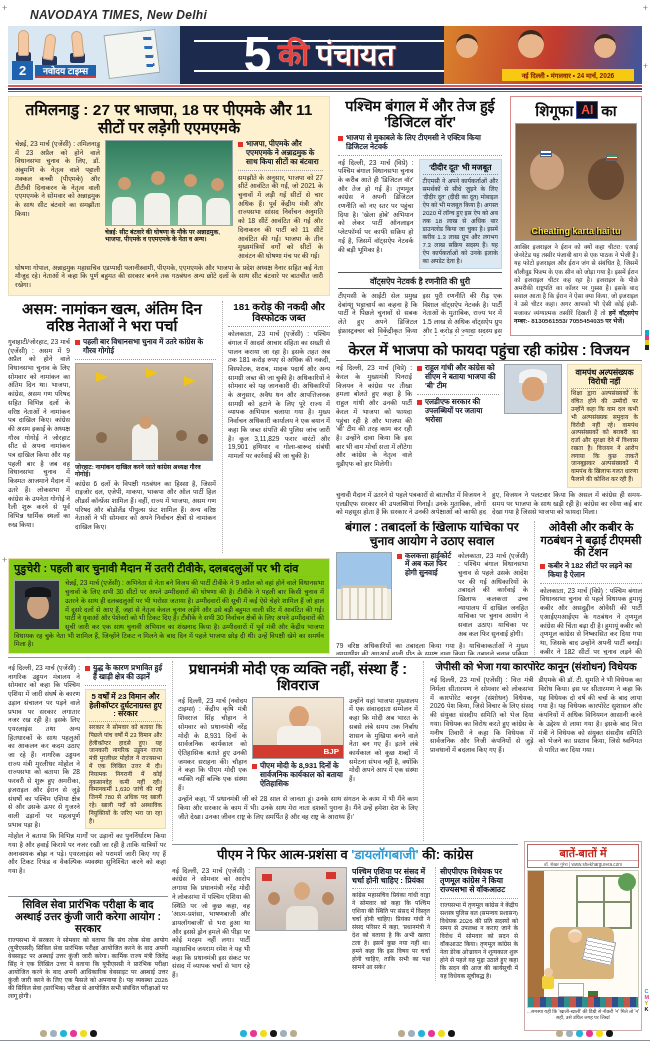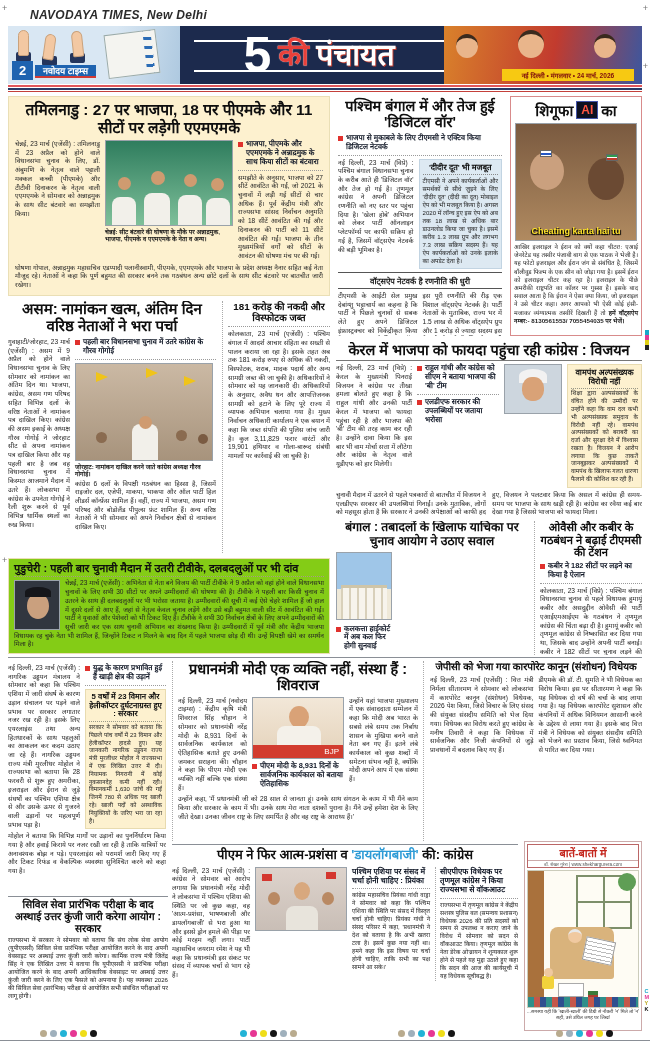--- a/index.html
+++ b/index.html
@@ -112,21 +112,21 @@
   #pud-photo { float:left; width:46px; height:50px; margin:1px 5px 1px 0;
                background:#31363f; }
   #hr1 { top:657px; }
   #wasia { left:8px; top:661px; width:158px; height:252px; }
   #wasia .h { font-size:11.8px; }
   #modi { left:172px; top:661px; width:252px; height:180px; border-left:1px dotted #aaa;
           border-right:1px dotted #aaa; padding:0 5px; }
   #modi .h { font-size:14.5px; }
   #modi-photo { width:92px; height:62px; background:linear-gradient(#f2e7d8,#e4d2ba); }
   #modi-strip { position:absolute; bottom:0; left:0; right:0; height:13px; background:#d23c2f;
-                color:#fff; font-weight:400; font-size:8px; display:flex; align-items:center;
+                color:#fff; font-weight:700; font-size:8px; display:flex; align-items:center;
                 justify-content:flex-end; padding-right:4px; }
   #jpc { left:430px; top:661px; width:212px; height:176px; }
   #jpc .h { font-size:10px; }
   #pmcong { left:172px; top:844px; width:346px; height:184px; border-top:1px solid #8a8f96;
             padding-top:3px; }
   #pmcong .h { font-size:13px; }
   .hl-blue { color:#2e9bd6; }
   #pm-photo { width:92px; height:64px; background:linear-gradient(#ddd3cc,#c9beb6); }
   .redflag { position:absolute; width:10px; height:7px; background:#d4372f; }
   #cartoon { left:524px; top:841px; width:118px; height:190px; border:1px solid #caa; }
@@ -310,21 +310,21 @@
     <div class="cream col" style="padding:3px;">
       <div class="h" style="font-size:8px; border-bottom:1px dotted #998; padding-bottom:2px; margin-bottom:1px;">वामपंथ अल्पसंख्यक विरोधी नहीं</div>
       <p class="bd" style="font-size:5.9px;">शिक्षा द्वारा अल्पसंख्यकों के वंचित होने की उम्मीदों पर उन्होंने कहा कि वाम दल कभी भी अल्पसंख्यक समुदाय के विरोधी नहीं रहे। वामपंथ अल्पसंख्यकों को बराबरी का दर्जा और सुरक्षा देने में विश्वास रखता है। विजयन ने आरोप लगाया कि कुछ ताकतें जानबूझकर अल्पसंख्यकों में वामपंथ के खिलाफ गलत धारणा फैलाने की कोशिश कर रही हैं।</p>
     </div>
   </div>
   <p class="bd" style="margin-top:3px; column-count:2; column-gap:6px;">चुनावी मैदान में उतरने से पहले पत्रकारों से बातचीत में विजयन ने एलडीएफ सरकार की उपलब्धियां गिनाईं। उनके मुताबिक, लोगों को महसूस होता है कि सरकार ने उनकी अपेक्षाओं को काफी हद तक पूरा किया है। कथित समझौते के आरोपों को खारिज करते हुए, विजयन ने पलटवार किया कि असल में कांग्रेस ही समय-समय पर भाजपा के साथ खड़ी रही है। कांग्रेस का रवैया कई बार देखा गया है जिससे भाजपा को फायदा मिला।</p>
 </section>
 
 <section class="blk" id="bengal">
   <h2 class="h">बंगाल : तबादलों के खिलाफ याचिका पर चुनाव आयोग ने उठाए सवाल</h2>
-  <div class="r" style="margin-top:3px;flex-direction:column;">
+  <div class="r" style="margin-top:3px;">
     <div class="photo" id="court-photo">
       <div class="court-bld"></div>
     </div>
     <div style="width:56px; flex:none;">
       <div class="bullet">
         <span class="sq"></span>
         <span>कलकत्ता हाईकोर्ट में अब कल फिर होगी सुनवाई</span>
       </div>
     </div>
     <p class="bd col">कोलकाता, 23 मार्च (एजेंसी) : पश्चिम बंगाल विधानसभा चुनाव से पहले उसके आदेश पर की गई अधिकारियों के तबादले की कार्रवाई के खिलाफ कलकत्ता उच्च न्यायालय में दाखिल जनहित याचिका पर चुनाव आयोग ने सवाल उठाए। याचिका पर अब कल फिर सुनवाई होगी।</p>

